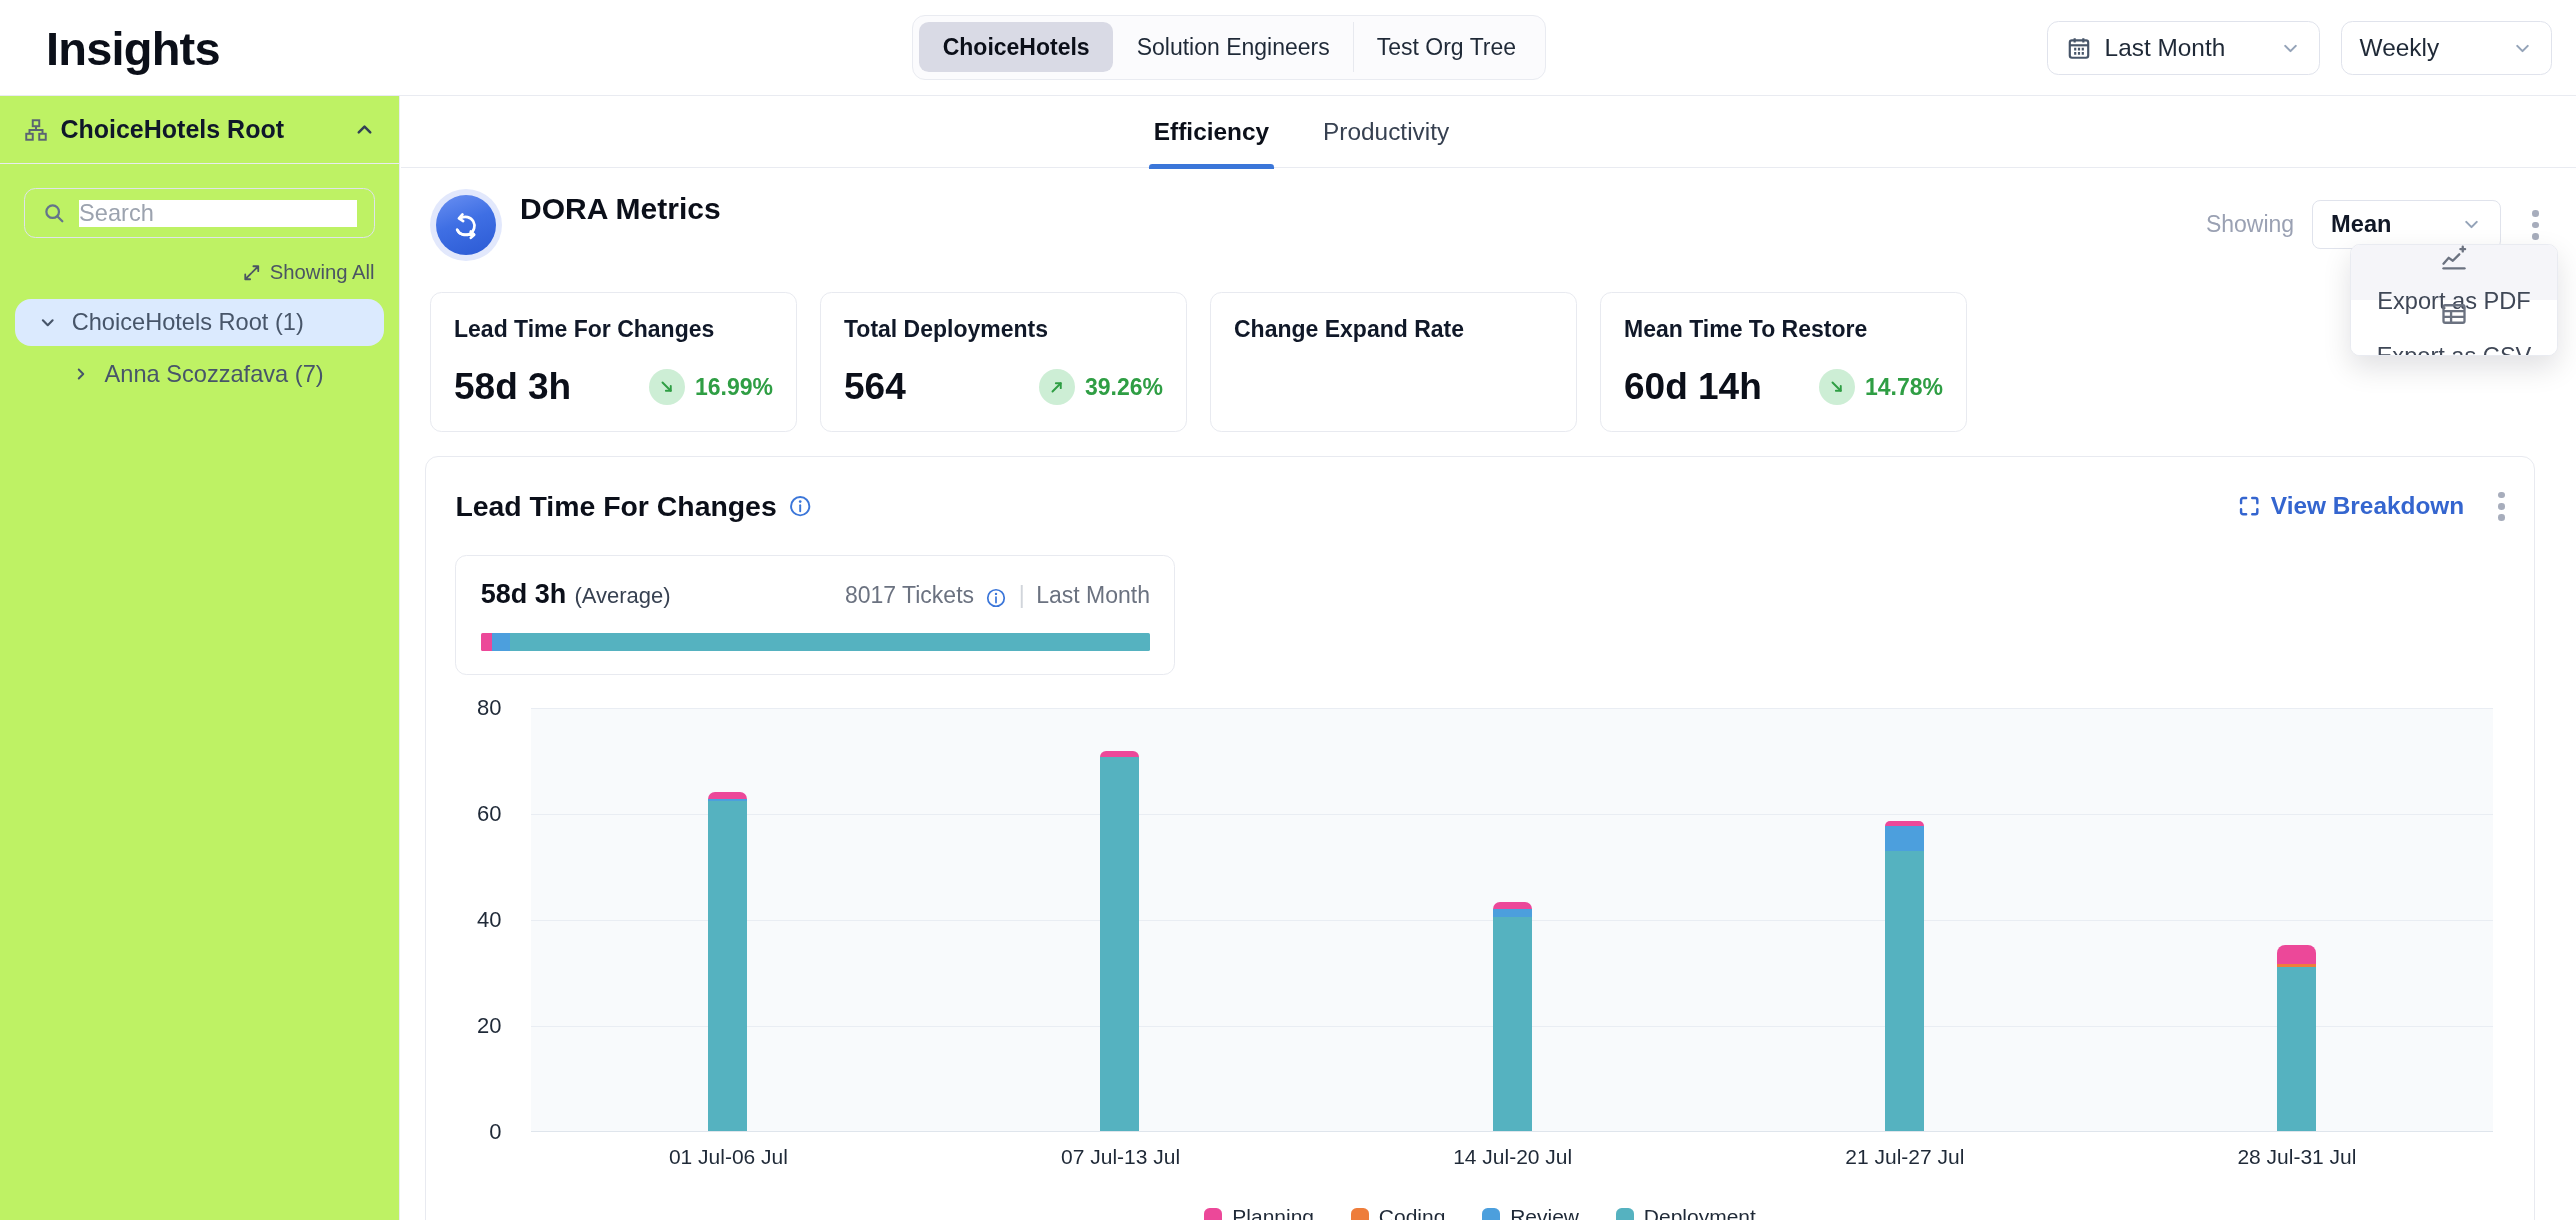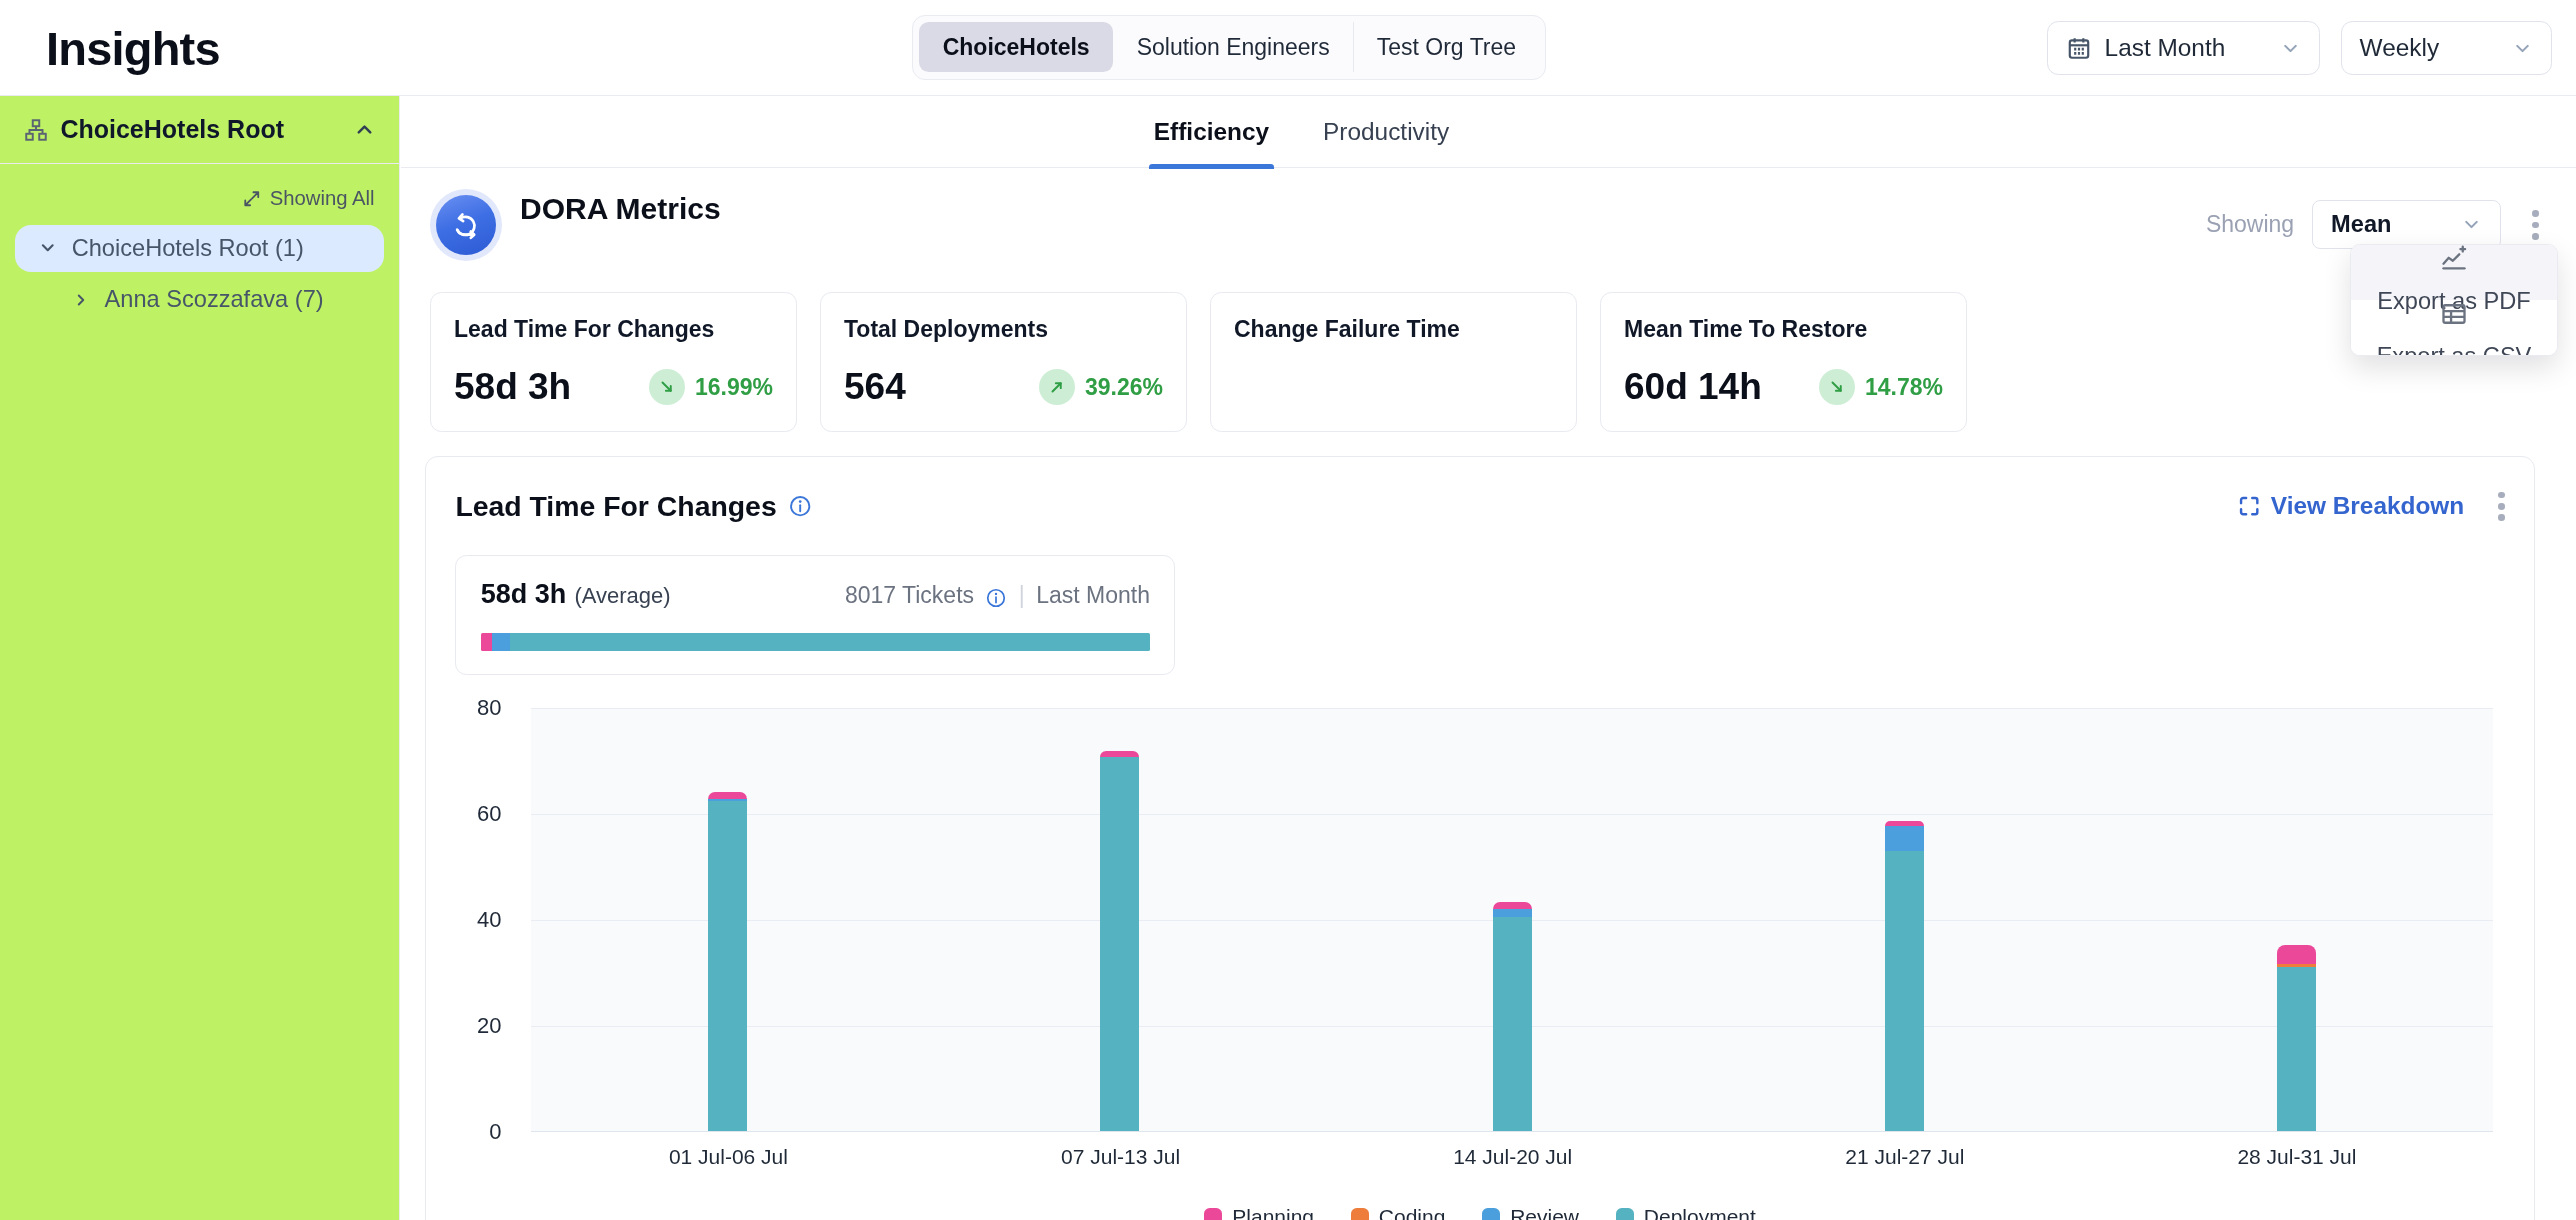--- a/index.html
+++ b/index.html
@@ -168,20 +168,29 @@
         <path d="M12 8.5v3.5M6 15.5V12h12v3.5"></path>
       </svg>
     </span>
     <span class="title">ChoiceHotels Root</span>
     <span>
       <svg width="23" height="23" viewBox="0 0 24 24" fill="none" stroke="#334155" stroke-width="2.6" stroke-linecap="round" stroke-linejoin="round">
           <path d="M6 15l6-6 6 6"></path>
         </svg>
     </span>
   </div>
+  <div class="search-box">
+    <span>
+      <svg width="24.4" height="24.4" viewBox="0 0 24 24" fill="none" stroke="#64748b" stroke-width="2.2" stroke-linecap="round">
+          <circle cx="10.5" cy="10.5" r="6.2"></circle>
+          <path d="M15.5 15.5L20 20"></path>
+        </svg>
+    </span>
+    <input type="text" placeholder="Search" style="">
+  </div>
   <div class="expand-all">
     <span>
       <svg width="19.5" height="19.5" viewBox="0 0 24 24" fill="none" stroke="#4b5563" stroke-width="2.2" stroke-linecap="round" stroke-linejoin="round">
         <path d="M14 4h6v6M20 4l-7.5 7.5M10 20H4v-6M4 20l7.5-7.5"></path>
       </svg>
     </span>
     <span>Showing All</span>
   </div>
   <div class="tree">
       <div class="tree-row selected">
@@ -266,21 +275,21 @@
               <svg width="18" height="18" viewBox="0 0 24 24" fill="none" stroke="currentColor" stroke-width="2.6" stroke-linecap="round" stroke-linejoin="round">
                 <path d="M6 18L17 7"></path>
                 <path d="M10.5 7H17v6.5"></path>
               </svg>
             </span>
             <span class="pct">39.26%</span>
           </div>
         </div>
       </div>
       <div class="metric-card">
-        <div class="m-title">Change Failure Time</div>
+        <div class="m-title">Change Expand Rate</div>
       </div>
       <div class="metric-card">
         <div class="m-title">Mean Time To Restore</div>
         <div class="m-valrow">
           <div class="m-value">60d 14h</div>
           <div class="m-trend">
             <span class="bubble">
               <svg width="18" height="18" viewBox="0 0 24 24" fill="none" stroke="currentColor" stroke-width="2.6" stroke-linecap="round" stroke-linejoin="round">
                 <path d="M6 6l11 11"></path>
                 <path d="M17 10.5V17h-6.5"></path>

